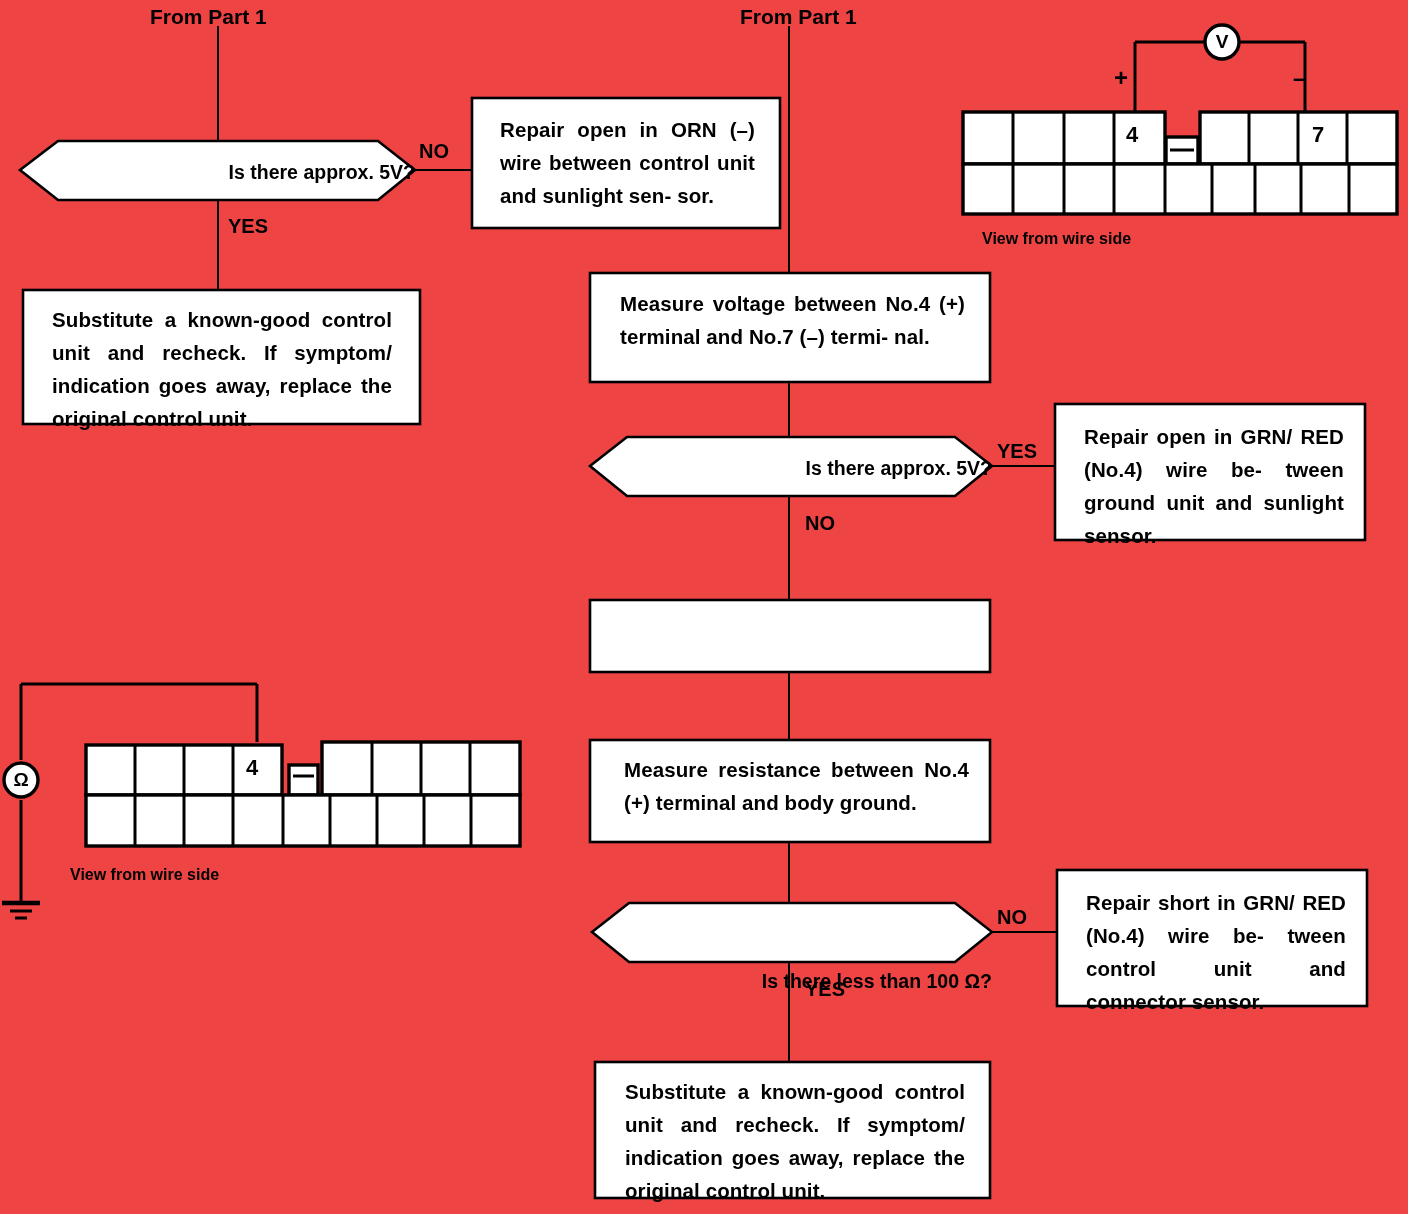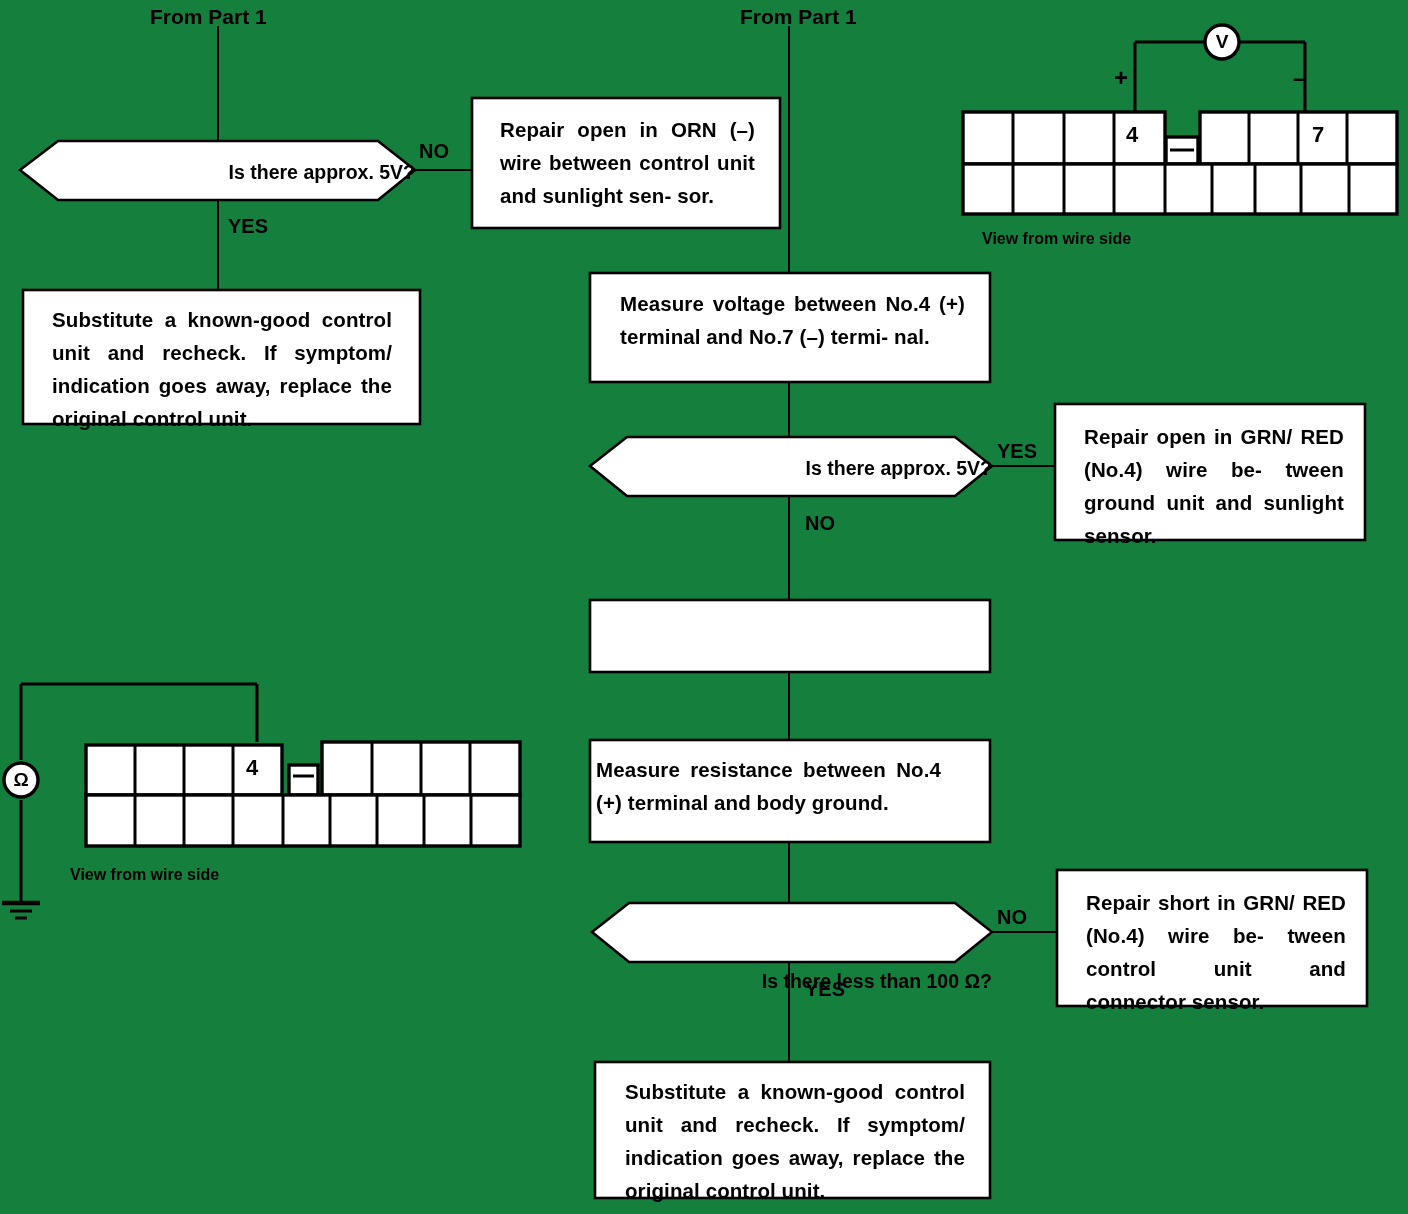--- a/index.html
+++ b/index.html
@@ -11,21 +11,21 @@
     width: 1408px;
     height: 1214px;
     font-family: "Liberation Sans", sans-serif;
     color: #000000;
     overflow: hidden;
   }
   #sheet {
     position: relative;
     width: 1408px;
     height: 1214px;
-    background: #15803d;
+    background: #ef4444;
   }
   svg.diagram {
     position: absolute;
     left: 0;
     top: 0;
     width: 1408px;
     height: 1214px;
   }
   .shape-line {
     stroke: #000000;
@@ -253,21 +253,21 @@
 
   <div class="boxtext" style="left:620px; top:287px; width:345px;">Measure  voltage  between  No.4 (+) terminal and No.7 (–) termi- nal.</div>
 
   <div class="hextext" style="left:592px; top:457px; width:400px;">Is there approx. 5V?</div>
   <div class="edgelabel" style="left:997px; top:440px;">YES</div>
   <div class="edgelabel" style="left:805px; top:512px;">NO</div>
 
   <div class="boxtext" style="left:1084px; top:420px; width:260px;">Repair  open  in  GRN/ RED  (No.4)  wire  be- tween  ground unit and sunlight sensor.</div>
 
 
-  <div class="boxtext" style="left:596px; top:753px; width:345px;">Measure     resistance     between No.4   (+)   terminal   and   body ground.</div>
+  <div class="boxtext" style="left:624px; top:753px; width:345px;">Measure     resistance     between No.4   (+)   terminal   and   body ground.</div>
 
   <div class="hextext" style="left:594px; top:970px; width:398px;">Is there less than 100 Ω?</div>
   <div class="edgelabel" style="left:997px; top:906px;">NO</div>
   <div class="edgelabel" style="left:805px; top:978px;">YES</div>
 
   <div class="boxtext" style="left:1086px; top:886px; width:260px;">Repair  short  in  GRN/ RED  (No.4)  wire  be- tween  control unit and connector sensor.</div>
 
   <div class="boxtext" style="left:625px; top:1075px; width:340px;">Substitute a known-good control unit  and  recheck.  If  symptom/ indication goes away, replace the original control unit.</div>
 
   <div class="meterglyph" style="left:1206px; top:31px; width:32px;">V</div>

